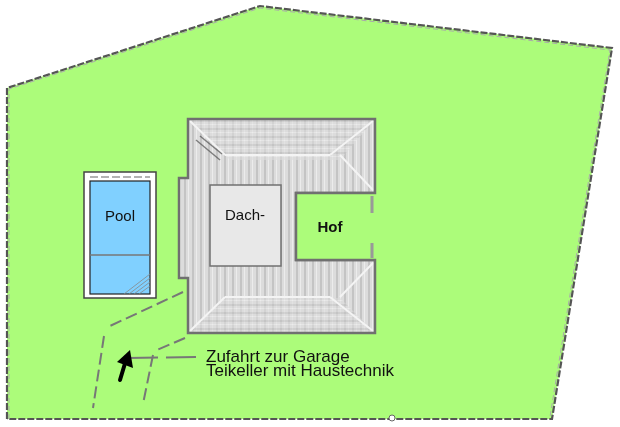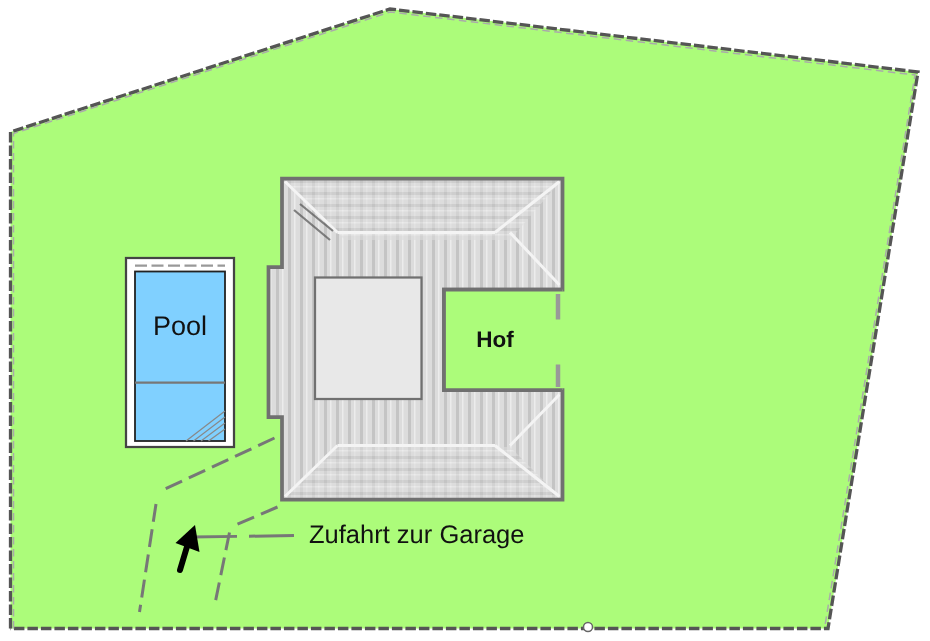--- a/index.html
+++ b/index.html
@@ -1,19 +1,19 @@
 <!DOCTYPE html>
 <html><head>
 <meta charset="utf-8">
 <style>
   html, body { margin: 0; padding: 0; background: #ffffff; }
   body { width: 620px; height: 427px; overflow: hidden; position: relative; font-family: "Liberation Sans", sans-serif; }
   #plan { position: absolute; left: 0; top: 0; width: 620px; height: 427px; }
   .lbl { position: absolute; color: #111; font-family: "Liberation Sans", sans-serif; white-space: nowrap; }
-  .lbl-pool { left: 84px; top: 207px; width: 72px; text-align: center; font-size: 18px; }
+  .lbl-pool { left: 84px; top: 207px; width: 72px; text-align: center; font-size: 15px; }
   .lbl-dach { left: 209px; top: 205px; width: 72px; text-align: center; font-size: 15px; line-height: 19px; }
   .lbl-hof { left: 300px; top: 218px; width: 60px; text-align: center; font-size: 15px; font-weight: bold; }
   .lbl-note { left: 206px; top: 350px; font-size: 17px; line-height: 14px; }
 </style>
 </head>
 <body>
 
 <svg id="plan" viewBox="0 0 620 427" xmlns="http://www.w3.org/2000/svg">
   <defs>
     <pattern id="roofTex" patternUnits="userSpaceOnUse" width="8" height="6">
@@ -87,17 +87,19 @@
   <line x1="128" y1="358" x2="200" y2="357" stroke="#777" stroke-width="2" stroke-dasharray="30 8"></line>
 
   <g>
     <line x1="120" y1="380" x2="126" y2="360" stroke="#000" stroke-width="4" stroke-linecap="round"></line>
     <polygon points="117,362 130,350 133,368" fill="#000"></polygon>
   </g>
 </svg>
 
 <div class="lbl lbl-pool">Pool</div>
 <div class="lbl lbl-dach">
+  <div>Dach-</div>
 </div>
 <div class="lbl lbl-hof">Hof</div>
 <div class="lbl lbl-note">
   <div>Zufahrt zur Garage</div>
+  <div>Teikeller mit Haustechnik</div>
 </div>
 
 </body></html>

